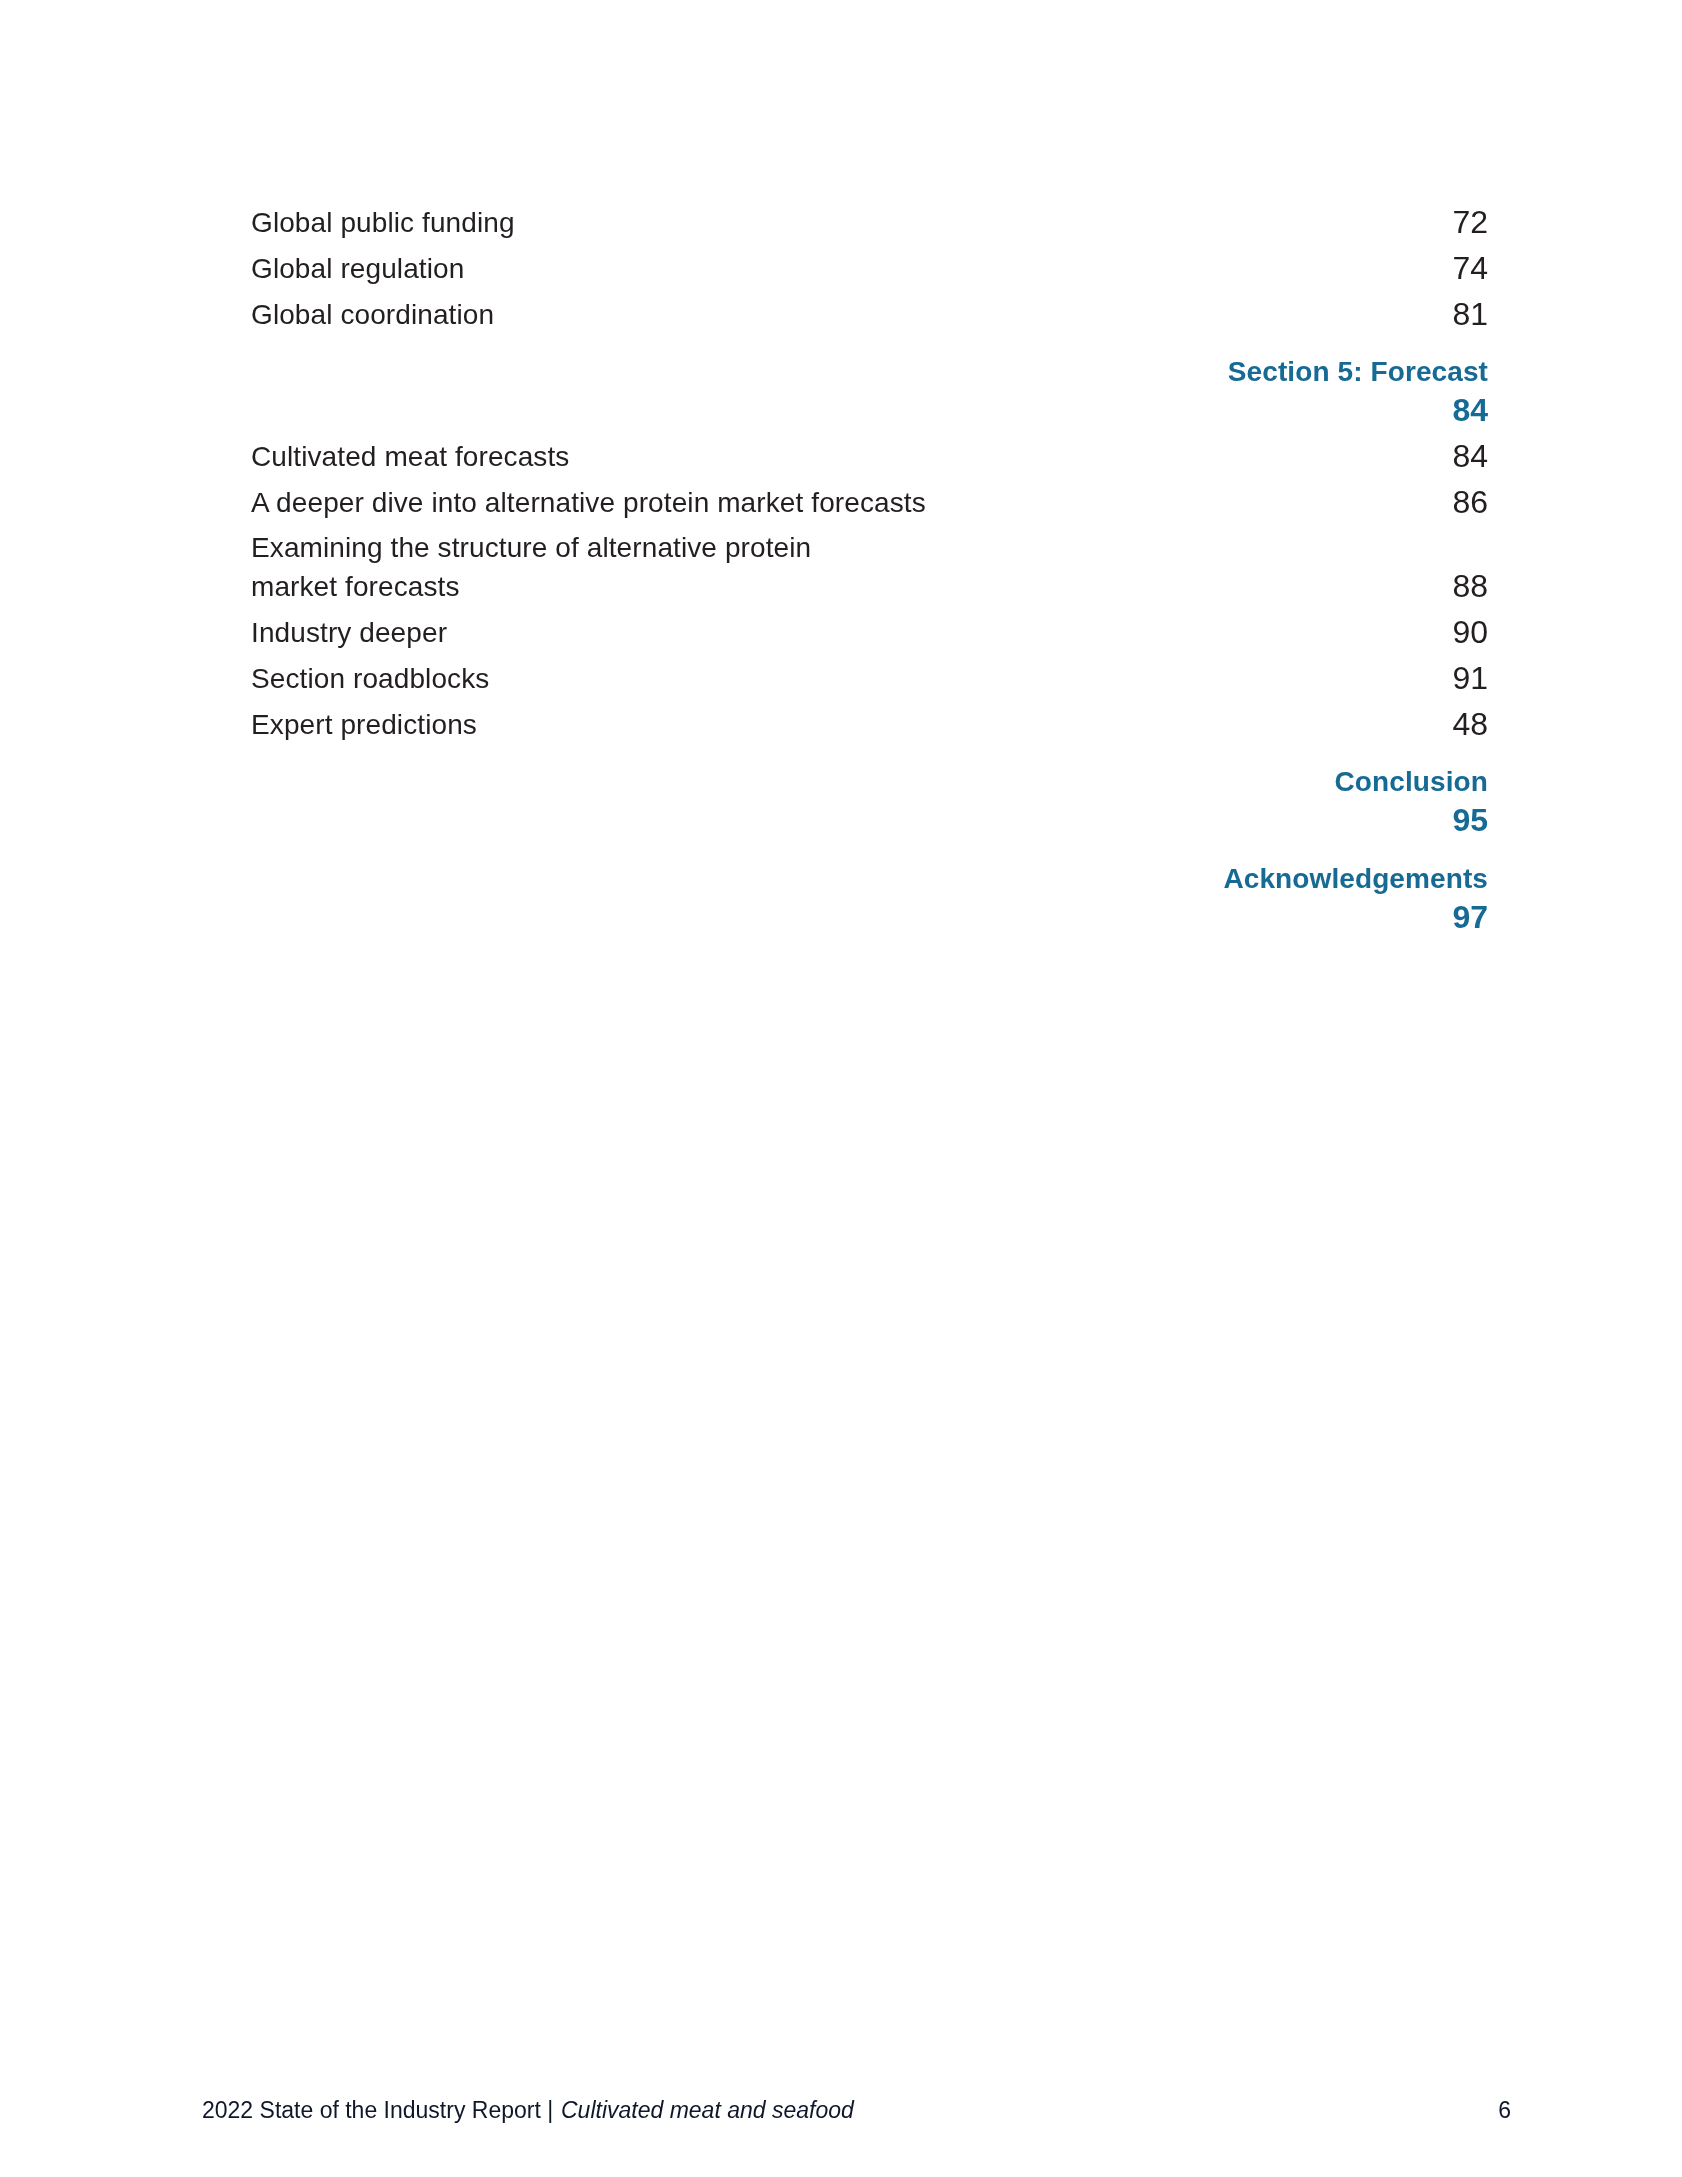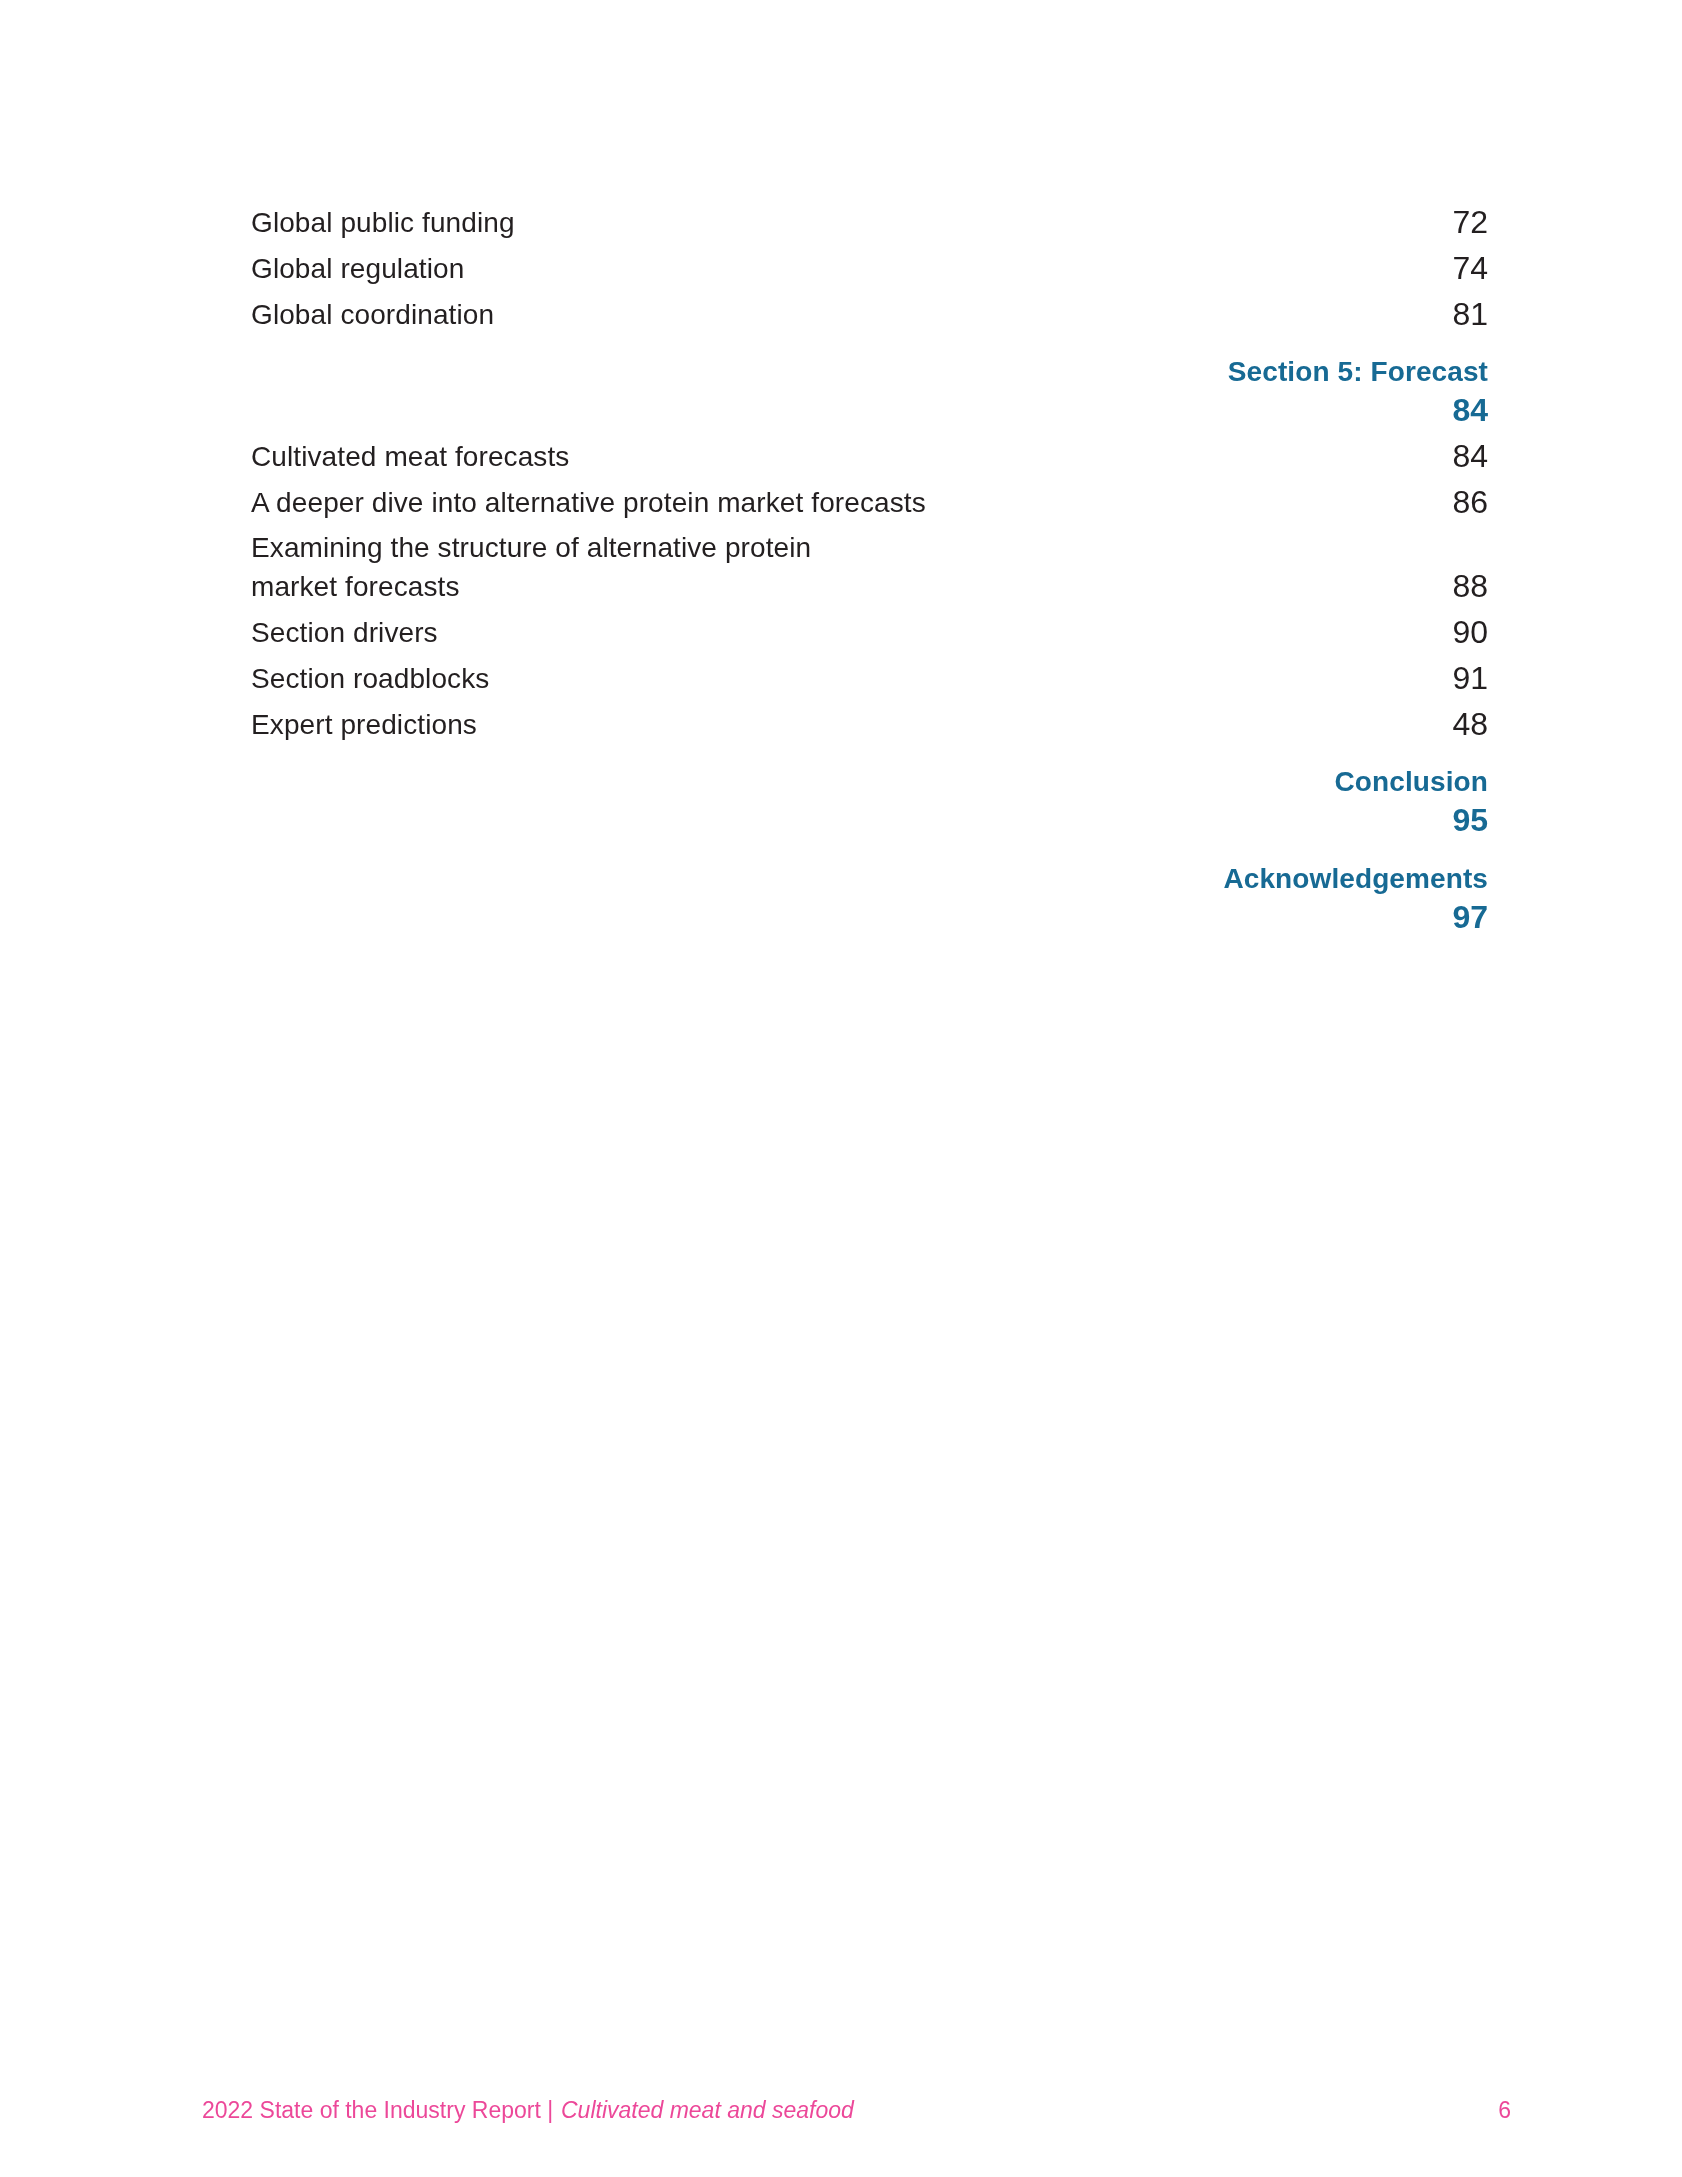--- a/index.html
+++ b/index.html
@@ -58,21 +58,21 @@
   .footer {
     position: absolute;
     left: 202px;
     right: 195px;
     bottom: 54px;
     display: flex;
     justify-content: space-between;
     align-items: baseline;
     font-size: 23px;
     line-height: 27px;
-    color: #ec4899;
+    color: #0f172a;
   }
   .footer .footer-left .italic {
     font-style: italic;
     margin-left: 7.8px;
   }
   .footer .footer-page {
     text-align: right;
   }
 </style>
 </head>
@@ -112,21 +112,21 @@
       <span class="pagenum">86</span>
     </div>
 
     <div class="toc-row item">
       <span class="label">Examining the structure of alternative protein
 market forecasts</span>
       <span class="pagenum">88</span>
     </div>
 
     <div class="toc-row item">
-      <span class="label">Section drivers</span>
+      <span class="label">Industry deeper</span>
       <span class="pagenum">90</span>
     </div>
 
     <div class="toc-row item">
       <span class="label">Section roadblocks</span>
       <span class="pagenum">91</span>
     </div>
 
     <div class="toc-row item">
       <span class="label">Expert predictions</span>

